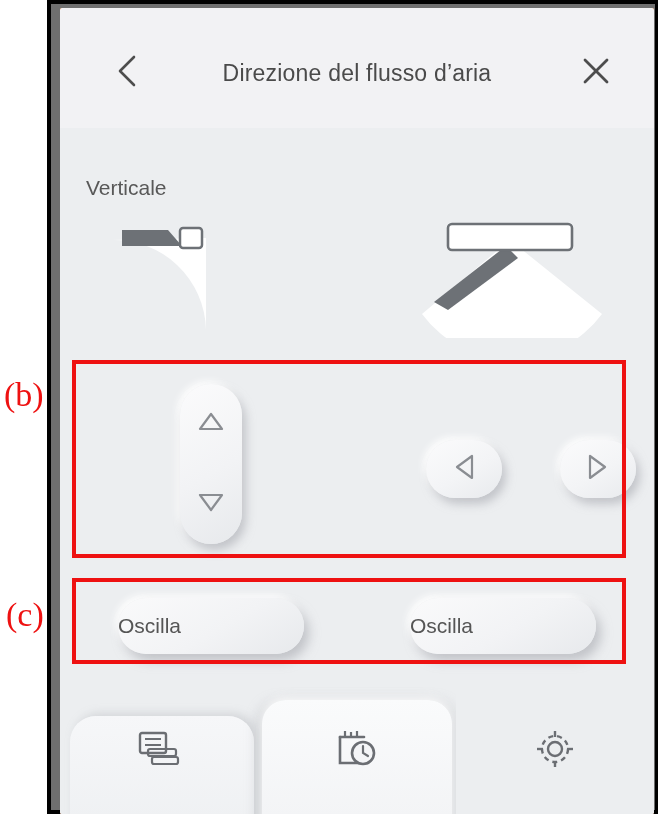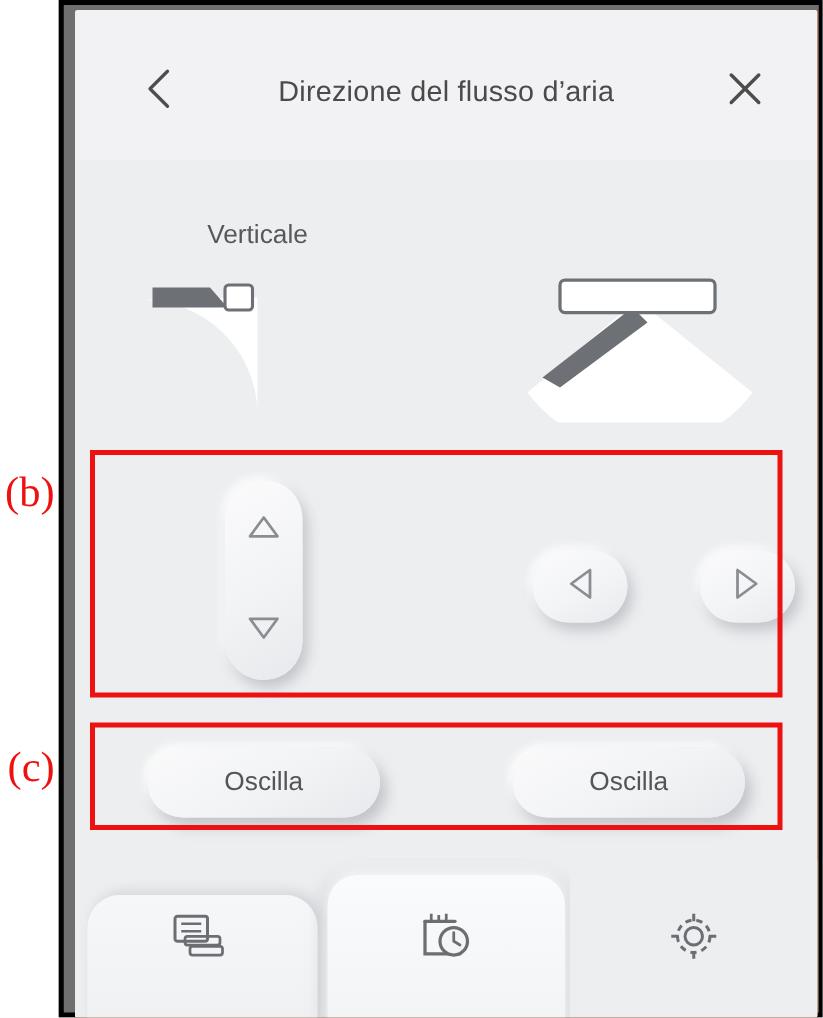--- a/index.html
+++ b/index.html
@@ -88,21 +88,21 @@
     height: 560px;
     background: #eceef0;
   }
 
   
   .col-label {
     position: absolute;
     top: 48px;
     font-size: 21px;
     color: #585858;
-    text-align: center;
+    text-align: left;
     width: 240px;
   }
   #label-vertical  { left: 26px; }
   #label-horizontal{ left: 330px; }
 
   
   .louver-wrap {
     position: absolute;
     top: 90px;
     width: 240px;
@@ -155,21 +155,21 @@
   .osc-button {
     position: absolute;
     top: 470px;
     width: 186px;
     height: 56px;
     border-radius: 28px;
     background: linear-gradient(150deg,#fafafb 0%, #f2f3f5 55%, #e7e9ec 100%);
     box-shadow: 5px 7px 11px rgba(158,161,168,0.55), -3px -3px 7px rgba(255,255,255,0.95);
     display: flex;
     align-items: center;
-    justify-content: center;
+    justify-content: flex-start;
     font-size: 21px;
     color: #555555;
     cursor: pointer;
   }
   #osc-vertical   { left: 58px; }
   #osc-horizontal { left: 350px; }
 
   
   #tab-bar {
     position: absolute;

